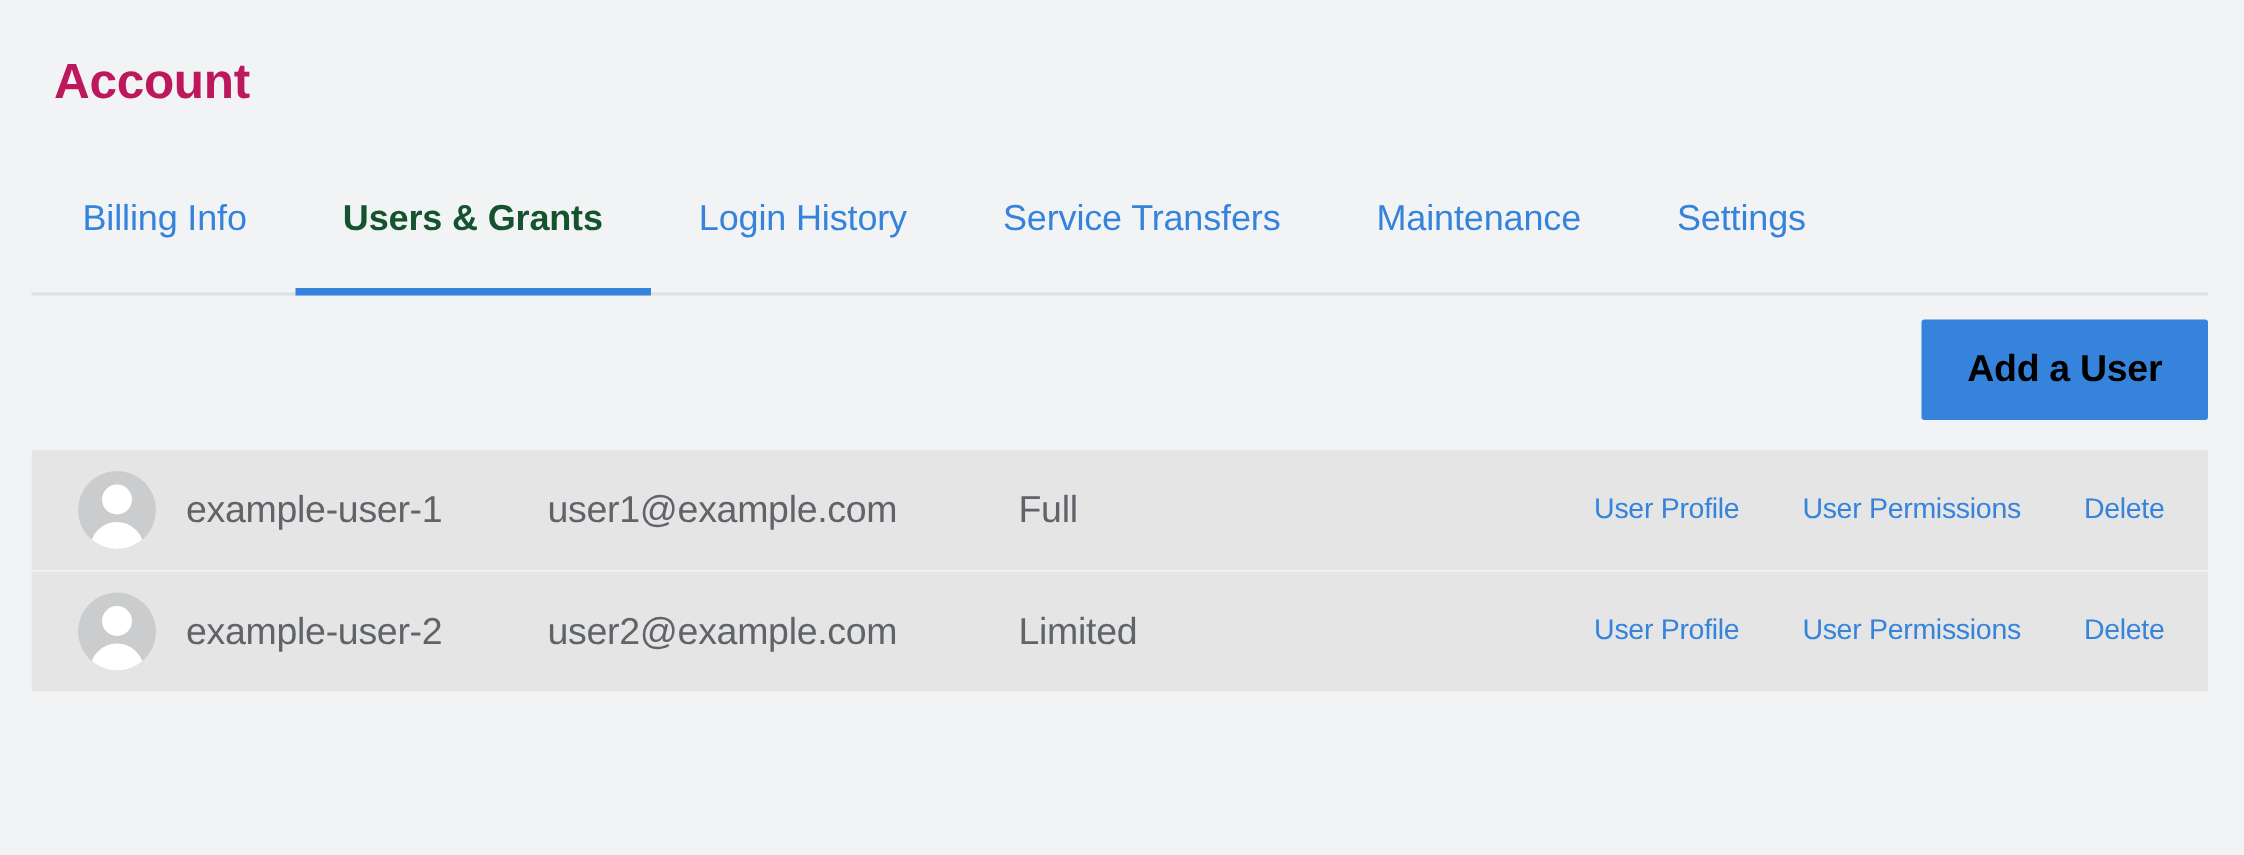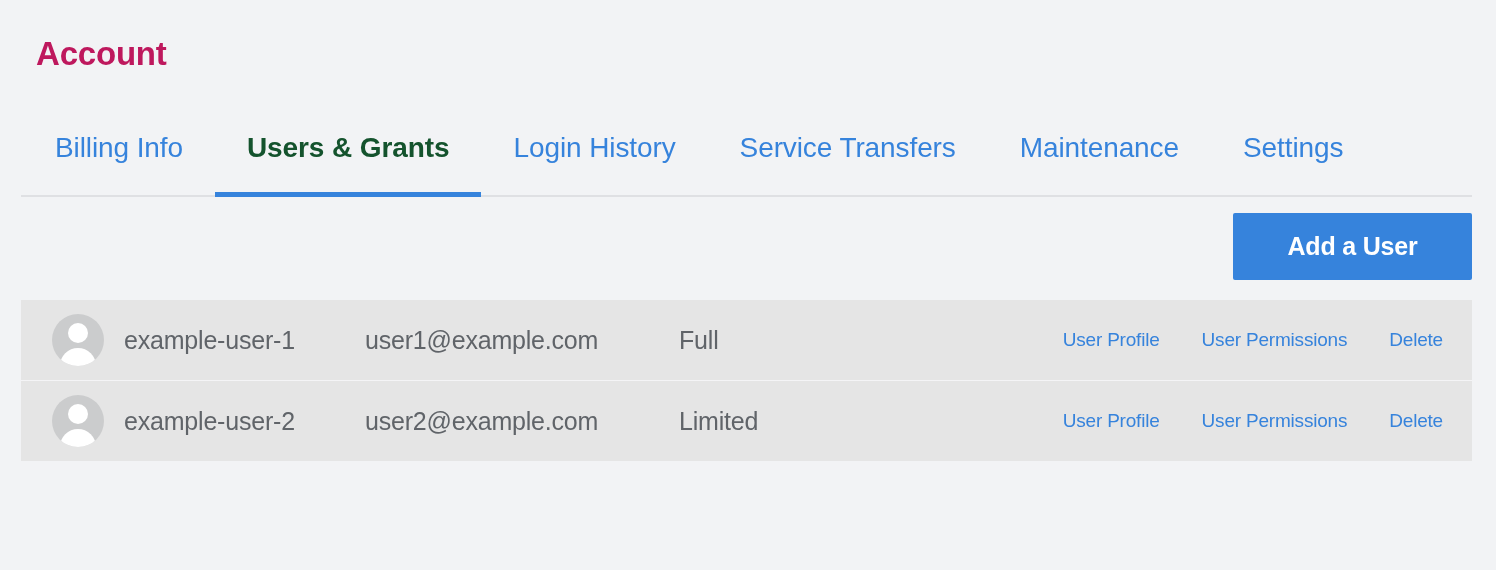--- a/index.html
+++ b/index.html
@@ -42,21 +42,21 @@
     border-bottom: 2px solid #dfe0e3;
     box-sizing: border-box;
   }
   .tabs {
     display: flex;
     align-items: flex-start;
     height: 100%;
   }
   .tab {
     position: relative;
-    font-size: 28px;
+    font-size: 24px;
     color: #3683dc;
     padding: 11px 32px 0 32px;
     height: 74px;
     box-sizing: border-box;
     cursor: pointer;
     white-space: nowrap;
     letter-spacing: -0.1px;
   }
   .tab:first-child {
     padding-left: 34px;
@@ -73,24 +73,24 @@
     bottom: -2px;
     height: 5px;
     background: #3683dc;
   }
 
   
   .add-user-btn {
     position: absolute;
     right: 24px;
     top: 213px;
-    width: 239px;
+    width: 191px;
     height: 67px;
     background: #3683dc;
-    color: #ffffff;
+    color: #000000;
     border: none;
     border-radius: 2px;
     font-family: "Liberation Sans", sans-serif;
     font-size: 25px;
     font-weight: bold;
     letter-spacing: -0.2px;
     cursor: pointer;
     padding: 0;
   }
 

